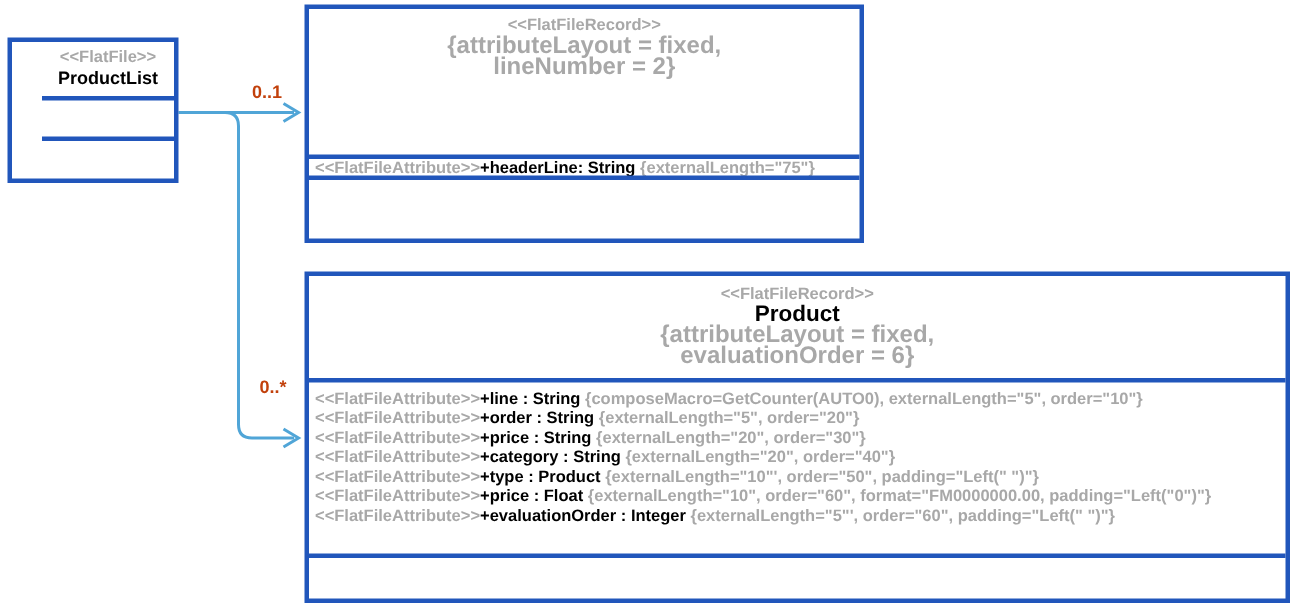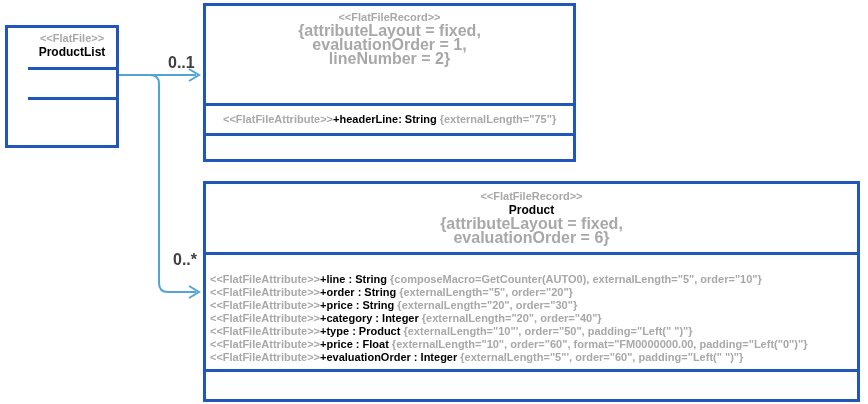--- a/index.html
+++ b/index.html
@@ -17,37 +17,37 @@
   .title-comp{text-align:center;}
   .stereo{color:#a8a8a8;font-size:11px;line-height:13px;}
   .props{color:#a8a8a8;font-size:16px;line-height:14px;}
   .cls-name{color:#000000;font-size:12px;line-height:15px;}
   .attr-row{
     font-size:11px;line-height:13px;white-space:nowrap;
     padding-left:4px;color:#000000;
   }
   .attr-row .gray{color:#a8a8a8;}
   .mult-label{
-    position:absolute;font-size:16px;font-weight:bold;color:#404040;
+    position:absolute;font-size:12px;font-weight:bold;color:#c2410c;
   }
   
-  #box-productlist{left:5px;top:25px;width:114px;height:123px;padding-left:20px;}
+  #box-productlist{left:5px;top:25px;width:114px;height:97px;padding-left:20px;}
   #box-productlist .title-comp{height:39px;padding-top:4px;}
   #box-productlist .c2{height:30px;}
   #box-productlist .c3{height:30px;}
   
   #box-header{left:203px;top:3px;width:373px;height:159px;}
   #box-header .title-comp{height:97px;padding-top:5px;}
-  #box-header .attrs{height:30px;display:flex;align-items:center;padding-left:13px;}
+  #box-header .attrs{height:14px;display:flex;align-items:flex-start;}
   #box-header .empty{height:26px;}
   
   #box-product{left:203px;top:181px;width:657px;height:221px;}
   #box-product .title-comp{height:68px;padding-top:6px;}
   #box-product .title-comp .props{line-height:14px;}
-  #box-product .attrs{height:117px;padding-top:18px;}
+  #box-product .attrs{height:117px;padding-top:5px;}
   #box-product .empty{height:30px;}
   #connector-layer{position:absolute;left:0;top:0;width:868px;height:404px;}
 </style>
 </head>
 <body>
 
 <svg id="connector-layer" viewBox="0 0 868 404" xmlns="http://www.w3.org/2000/svg">
   <g stroke="#50a5d7" stroke-width="2" fill="none">
     <path d="M118 75 L196 75"></path>
     <polyline points="189,69 199,75 189,81"></polyline>
@@ -67,39 +67,38 @@
     <div class="cls-name">ProductList</div>
   </div>
   <div class="compartment divider-top c2"></div>
   <div class="compartment divider-top c3"></div>
 </div>
 
 <div class="uml-box" id="box-header">
   <div class="compartment title-comp">
     <div class="stereo">&lt;&lt;FlatFileRecord&gt;&gt;</div>
     <div class="props">{attributeLayout = fixed,</div>
-    <div class="props">evaluationOrder = 1,</div>
     <div class="props">lineNumber = 2}</div>
   </div>
   <div class="compartment divider-top attrs">
     <div class="attr-row"><span class="gray">&lt;&lt;FlatFileAttribute&gt;&gt;</span><span>+headerLine: String </span><span class="gray">{externalLength="75"}</span></div>
   </div>
   <div class="compartment divider-top empty"></div>
 </div>
 
 <div class="uml-box" id="box-product">
   <div class="compartment title-comp">
     <div class="stereo">&lt;&lt;FlatFileRecord&gt;&gt;</div>
-    <div class="cls-name" style="font-size:12px;line-height:14px;">Product</div>
+    <div class="cls-name" style="font-size:15px;line-height:14px;">Product</div>
     <div class="props">{attributeLayout = fixed,</div>
     <div class="props">evaluationOrder = 6}</div>
   </div>
   <div class="compartment divider-top attrs">
     <div class="attr-row"><span class="gray">&lt;&lt;FlatFileAttribute&gt;&gt;</span><span>+line : String </span><span class="gray">{composeMacro=GetCounter(AUTO0), externalLength="5", order="10"}</span></div>
     <div class="attr-row"><span class="gray">&lt;&lt;FlatFileAttribute&gt;&gt;</span><span>+order : String </span><span class="gray">{externalLength="5", order="20"}</span></div>
     <div class="attr-row"><span class="gray">&lt;&lt;FlatFileAttribute&gt;&gt;</span><span>+price : String </span><span class="gray">{externalLength="20", order="30"}</span></div>
-    <div class="attr-row"><span class="gray">&lt;&lt;FlatFileAttribute&gt;&gt;</span><span>+category : Integer </span><span class="gray">{externalLength="20", order="40"}</span></div>
+    <div class="attr-row"><span class="gray">&lt;&lt;FlatFileAttribute&gt;&gt;</span><span>+category : String </span><span class="gray">{externalLength="20", order="40"}</span></div>
     <div class="attr-row"><span class="gray">&lt;&lt;FlatFileAttribute&gt;&gt;</span><span>+type : Product </span><span class="gray">{externalLength="10"', order="50", padding="Left(" ")"}</span></div>
     <div class="attr-row"><span class="gray">&lt;&lt;FlatFileAttribute&gt;&gt;</span><span>+price : Float </span><span class="gray">{externalLength="10", order="60", format="FM0000000.00, padding="Left("0")"}</span></div>
     <div class="attr-row"><span class="gray">&lt;&lt;FlatFileAttribute&gt;&gt;</span><span>+evaluationOrder : Integer </span><span class="gray">{externalLength="5"', order="60", padding="Left(" ")"}</span></div>
   </div>
   <div class="compartment divider-top empty"></div>
 </div>
 
 </body></html>

